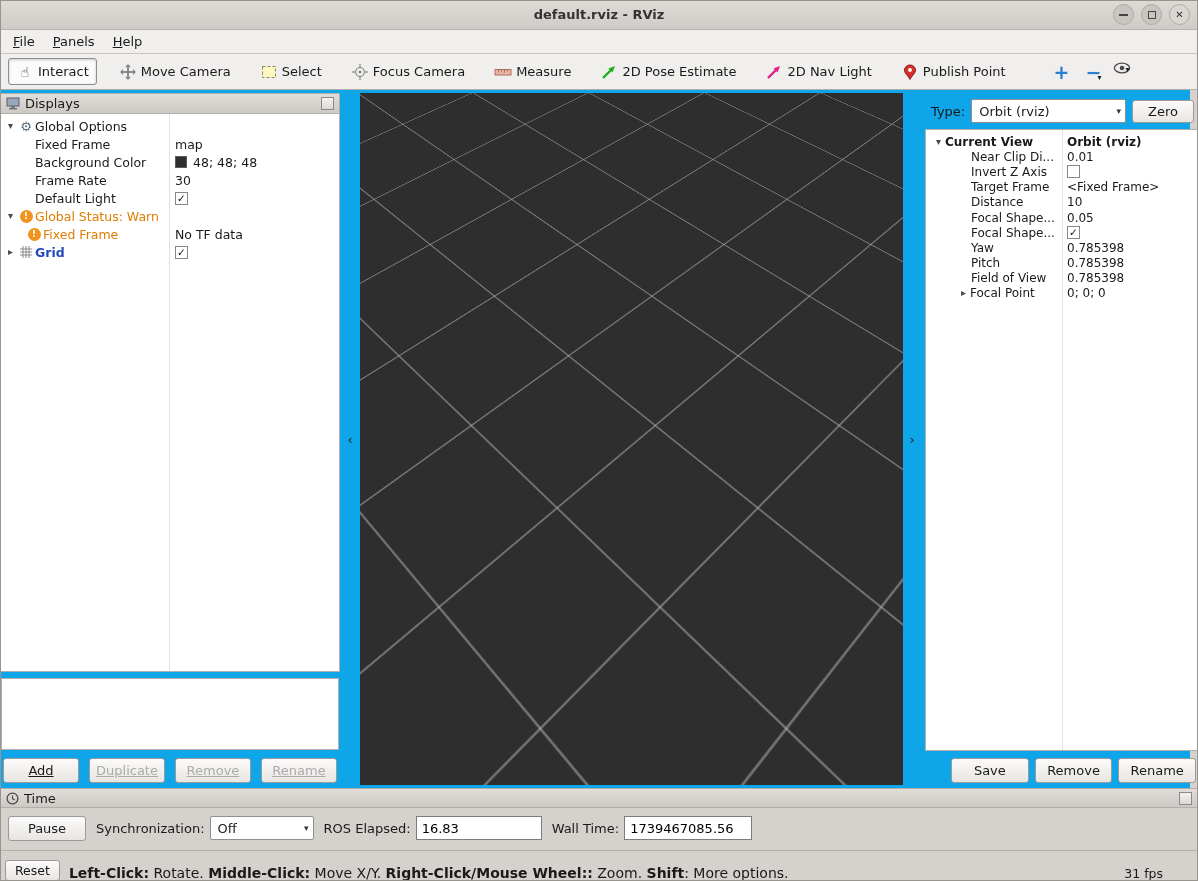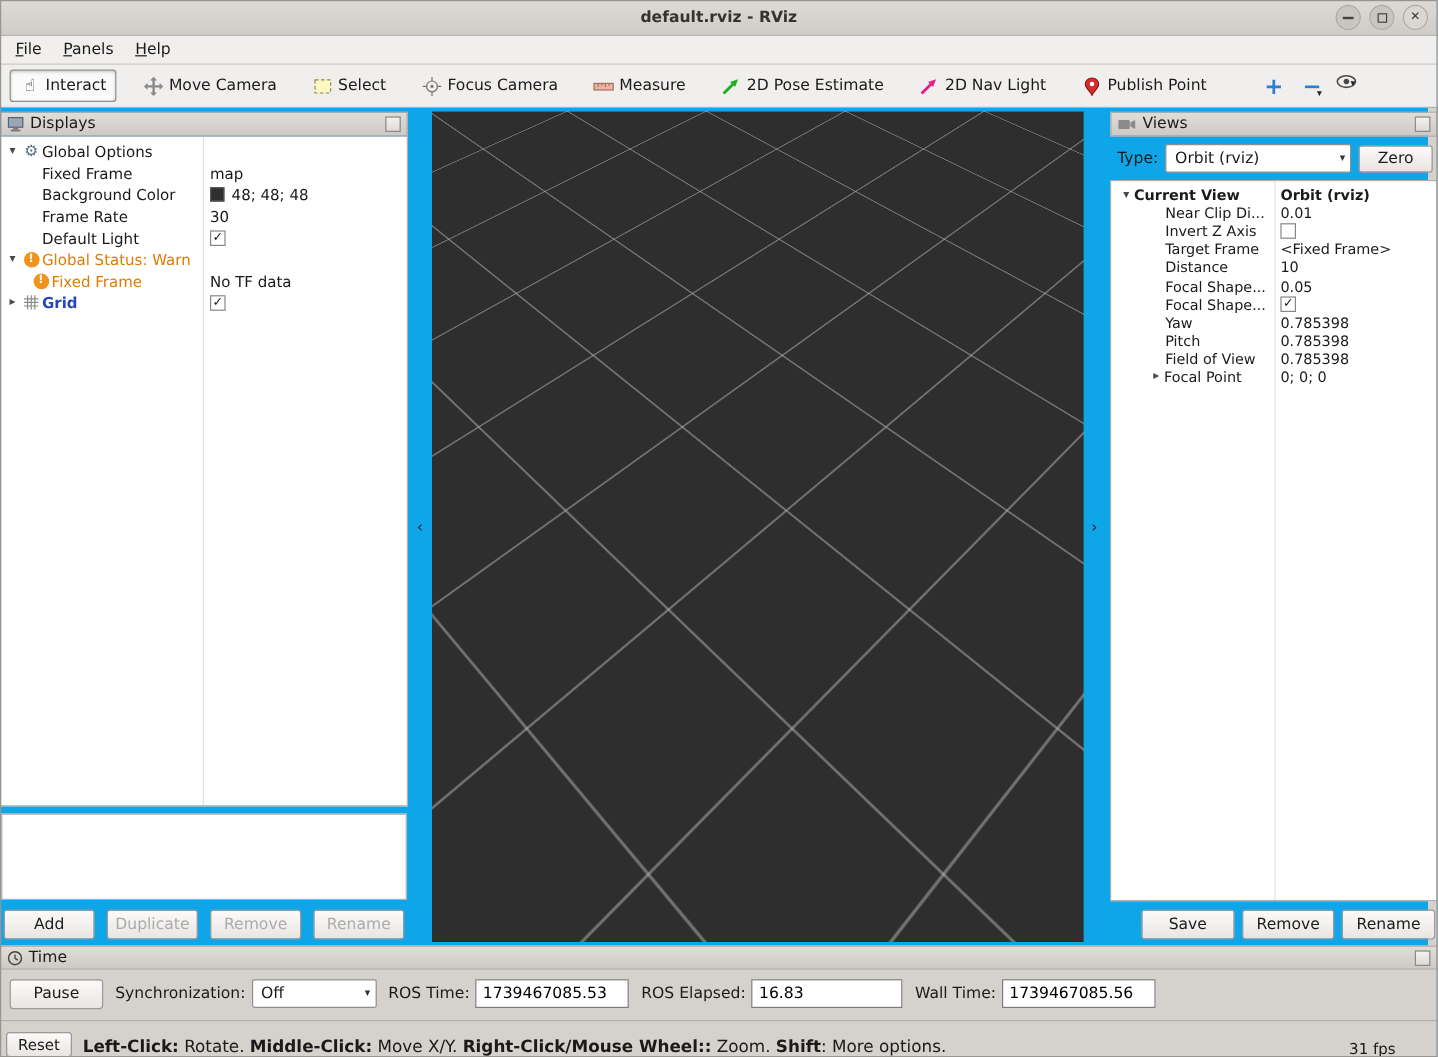--- a/index.html
+++ b/index.html
@@ -76,21 +76,21 @@
     display:flex; align-items:center; justify-content:center;
     font-size:10.5px; font-weight:bold; color:#111; line-height:1; flex:none; }
   .swatch { width:12px; height:12px; background:#303030; border:1px solid #5a5a5a; margin-right:6px; flex:none; }
 
   .desc-box { height:72px; background:#fff; border:1px solid #b3afab; margin:6px 1px 0 1px; }
   .dbtn-row { display:flex; gap:10px; margin:8px 3px 2px 3px; }
   .btn { background:linear-gradient(#fcfbfa,#e8e5e2); border:1px solid #9a9a9a; border-radius:3px;
     font-size:13px; color:#1a1a1a; text-align:center; padding:4px 0;
     font-family:inherit; cursor:default; }
   .btn.disabled { color:#ababab; }
-  .dbtn-row .btn { flex:1; }
+  .dbtn-row .btn { flex:1;text-decoration:underline; }
 
   
   .split-chev { position:absolute; top:341px; width:14px; height:16px; font-size:13px;
     color:#222; display:flex; align-items:center; justify-content:center; }
 
   
   .viewport { position:absolute; left:360px; top:3px; width:543px; height:692px;
     background:#2e2e2e; overflow:hidden; perspective:800px; perspective-origin:50% 26%; }
   .grid-plane { position:absolute; left:50%; top:60%; width:3800px; height:3800px;
     transform:translate(-50%,-50%) rotateX(47deg) rotateZ(45deg);
@@ -383,30 +383,20 @@
   </div>
   <div class="split-chev" style="left:905px;">
     <span>›</span>
   </div>
 
   <div class="viewport">
     <div class="grid-plane"></div>
   </div>
 
   <div class="views-panel">
-    <div class="phead">
-      <span>
-        <svg width="16" height="11" viewBox="0 0 16 11">
-            <rect x="1" y="2" width="9.5" height="7.5" rx="1" fill="#8a8a8a"></rect>
-            <path d="M11 4 L15 2 V9.5 L11 7.5 Z" fill="#8a8a8a"></path>
-          </svg>
-      </span>
-      <span>Views</span>
-      <span class="float-btn"></span>
-    </div>
 
     <div class="type-row">
       <span class="tc-label">Type:</span>
       <div class="combo type-combo">
         <span>Orbit (rviz)</span>
         <span class="carrow">▾</span>
       </div>
       <button class="btn zero-btn">Zero</button>
     </div>
 
@@ -537,24 +527,20 @@
   <div class="time-controls">
     <button class="btn pause-btn">Pause</button>
     <div class="fgroup">
       <span class="tc-label">Synchronization:</span>
       <div class="combo sync-combo">
         <span>Off</span>
         <span class="carrow">▾</span>
       </div>
     </div>
     <div class="fgroup">
-      <span class="tc-label">ROS Time:</span>
-      <input class="time-input w1" value="1739467085.53" style="">
-    </div>
-    <div class="fgroup">
       <span class="tc-label">ROS Elapsed:</span>
       <input class="time-input w2" value="16.83" style="">
     </div>
     <div class="fgroup">
       <span class="tc-label">Wall Time:</span>
       <input class="time-input w3" value="1739467085.56" style="">
     </div>
   </div>
 </div>
 

